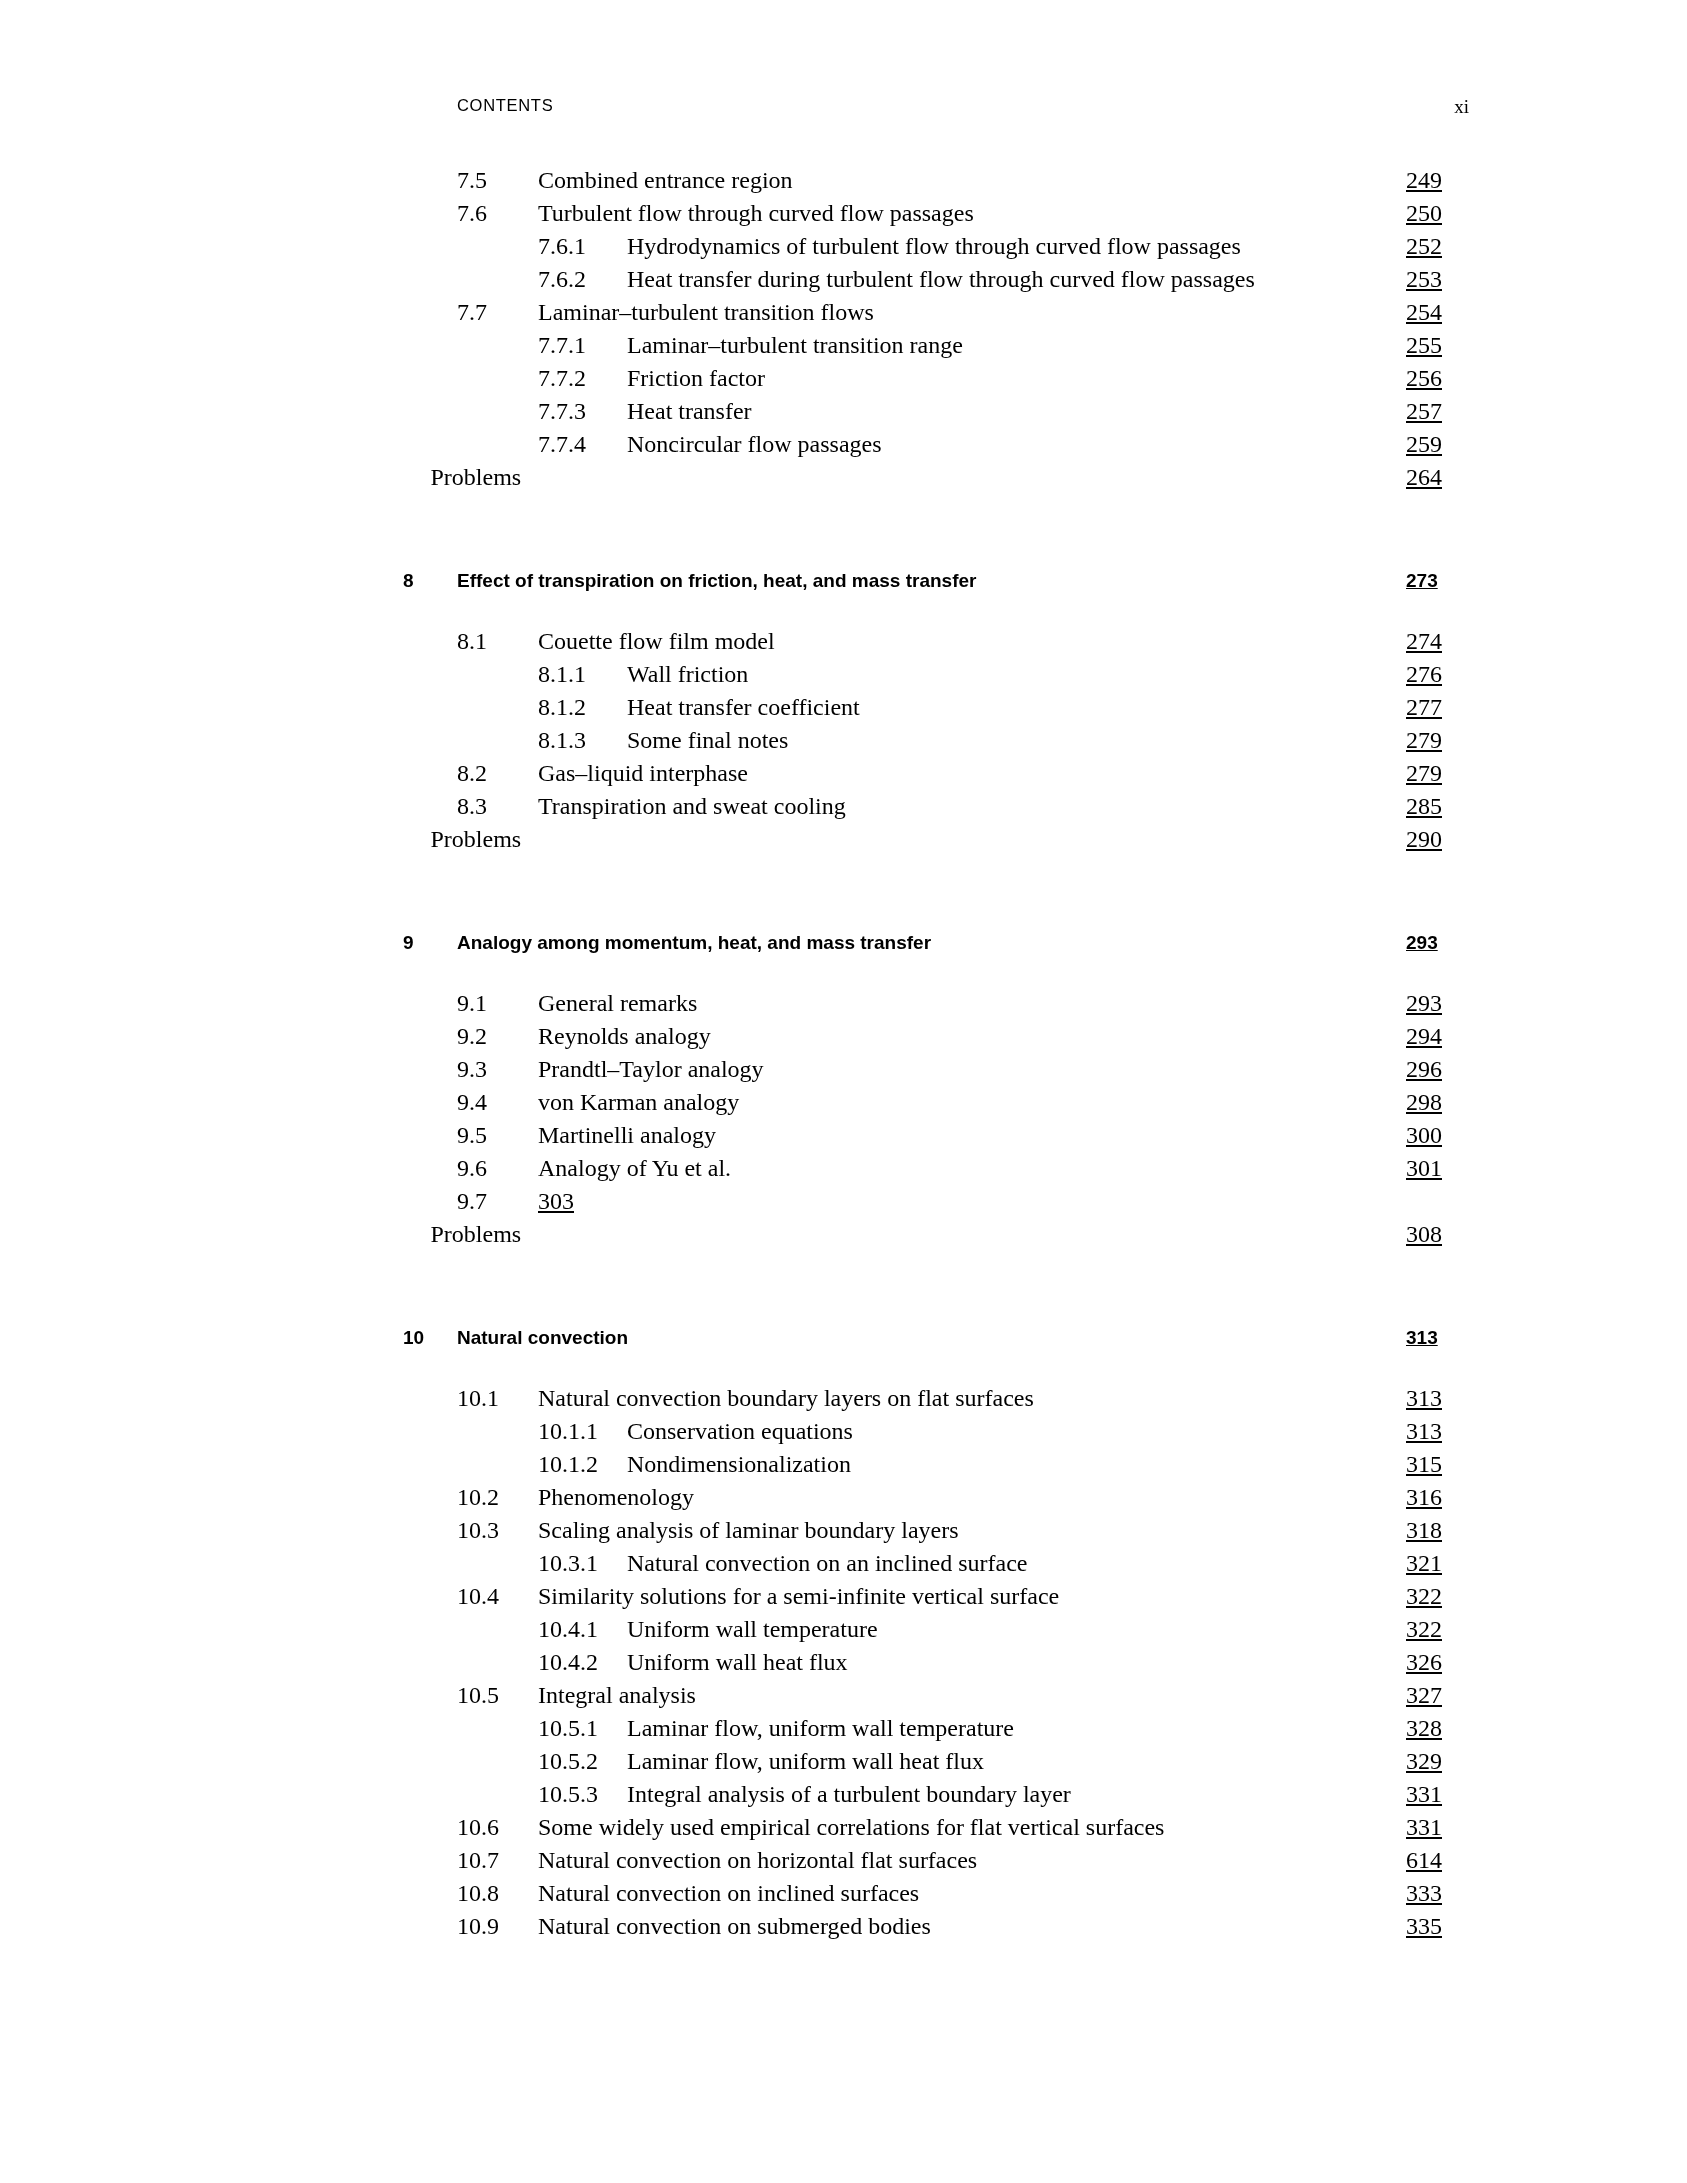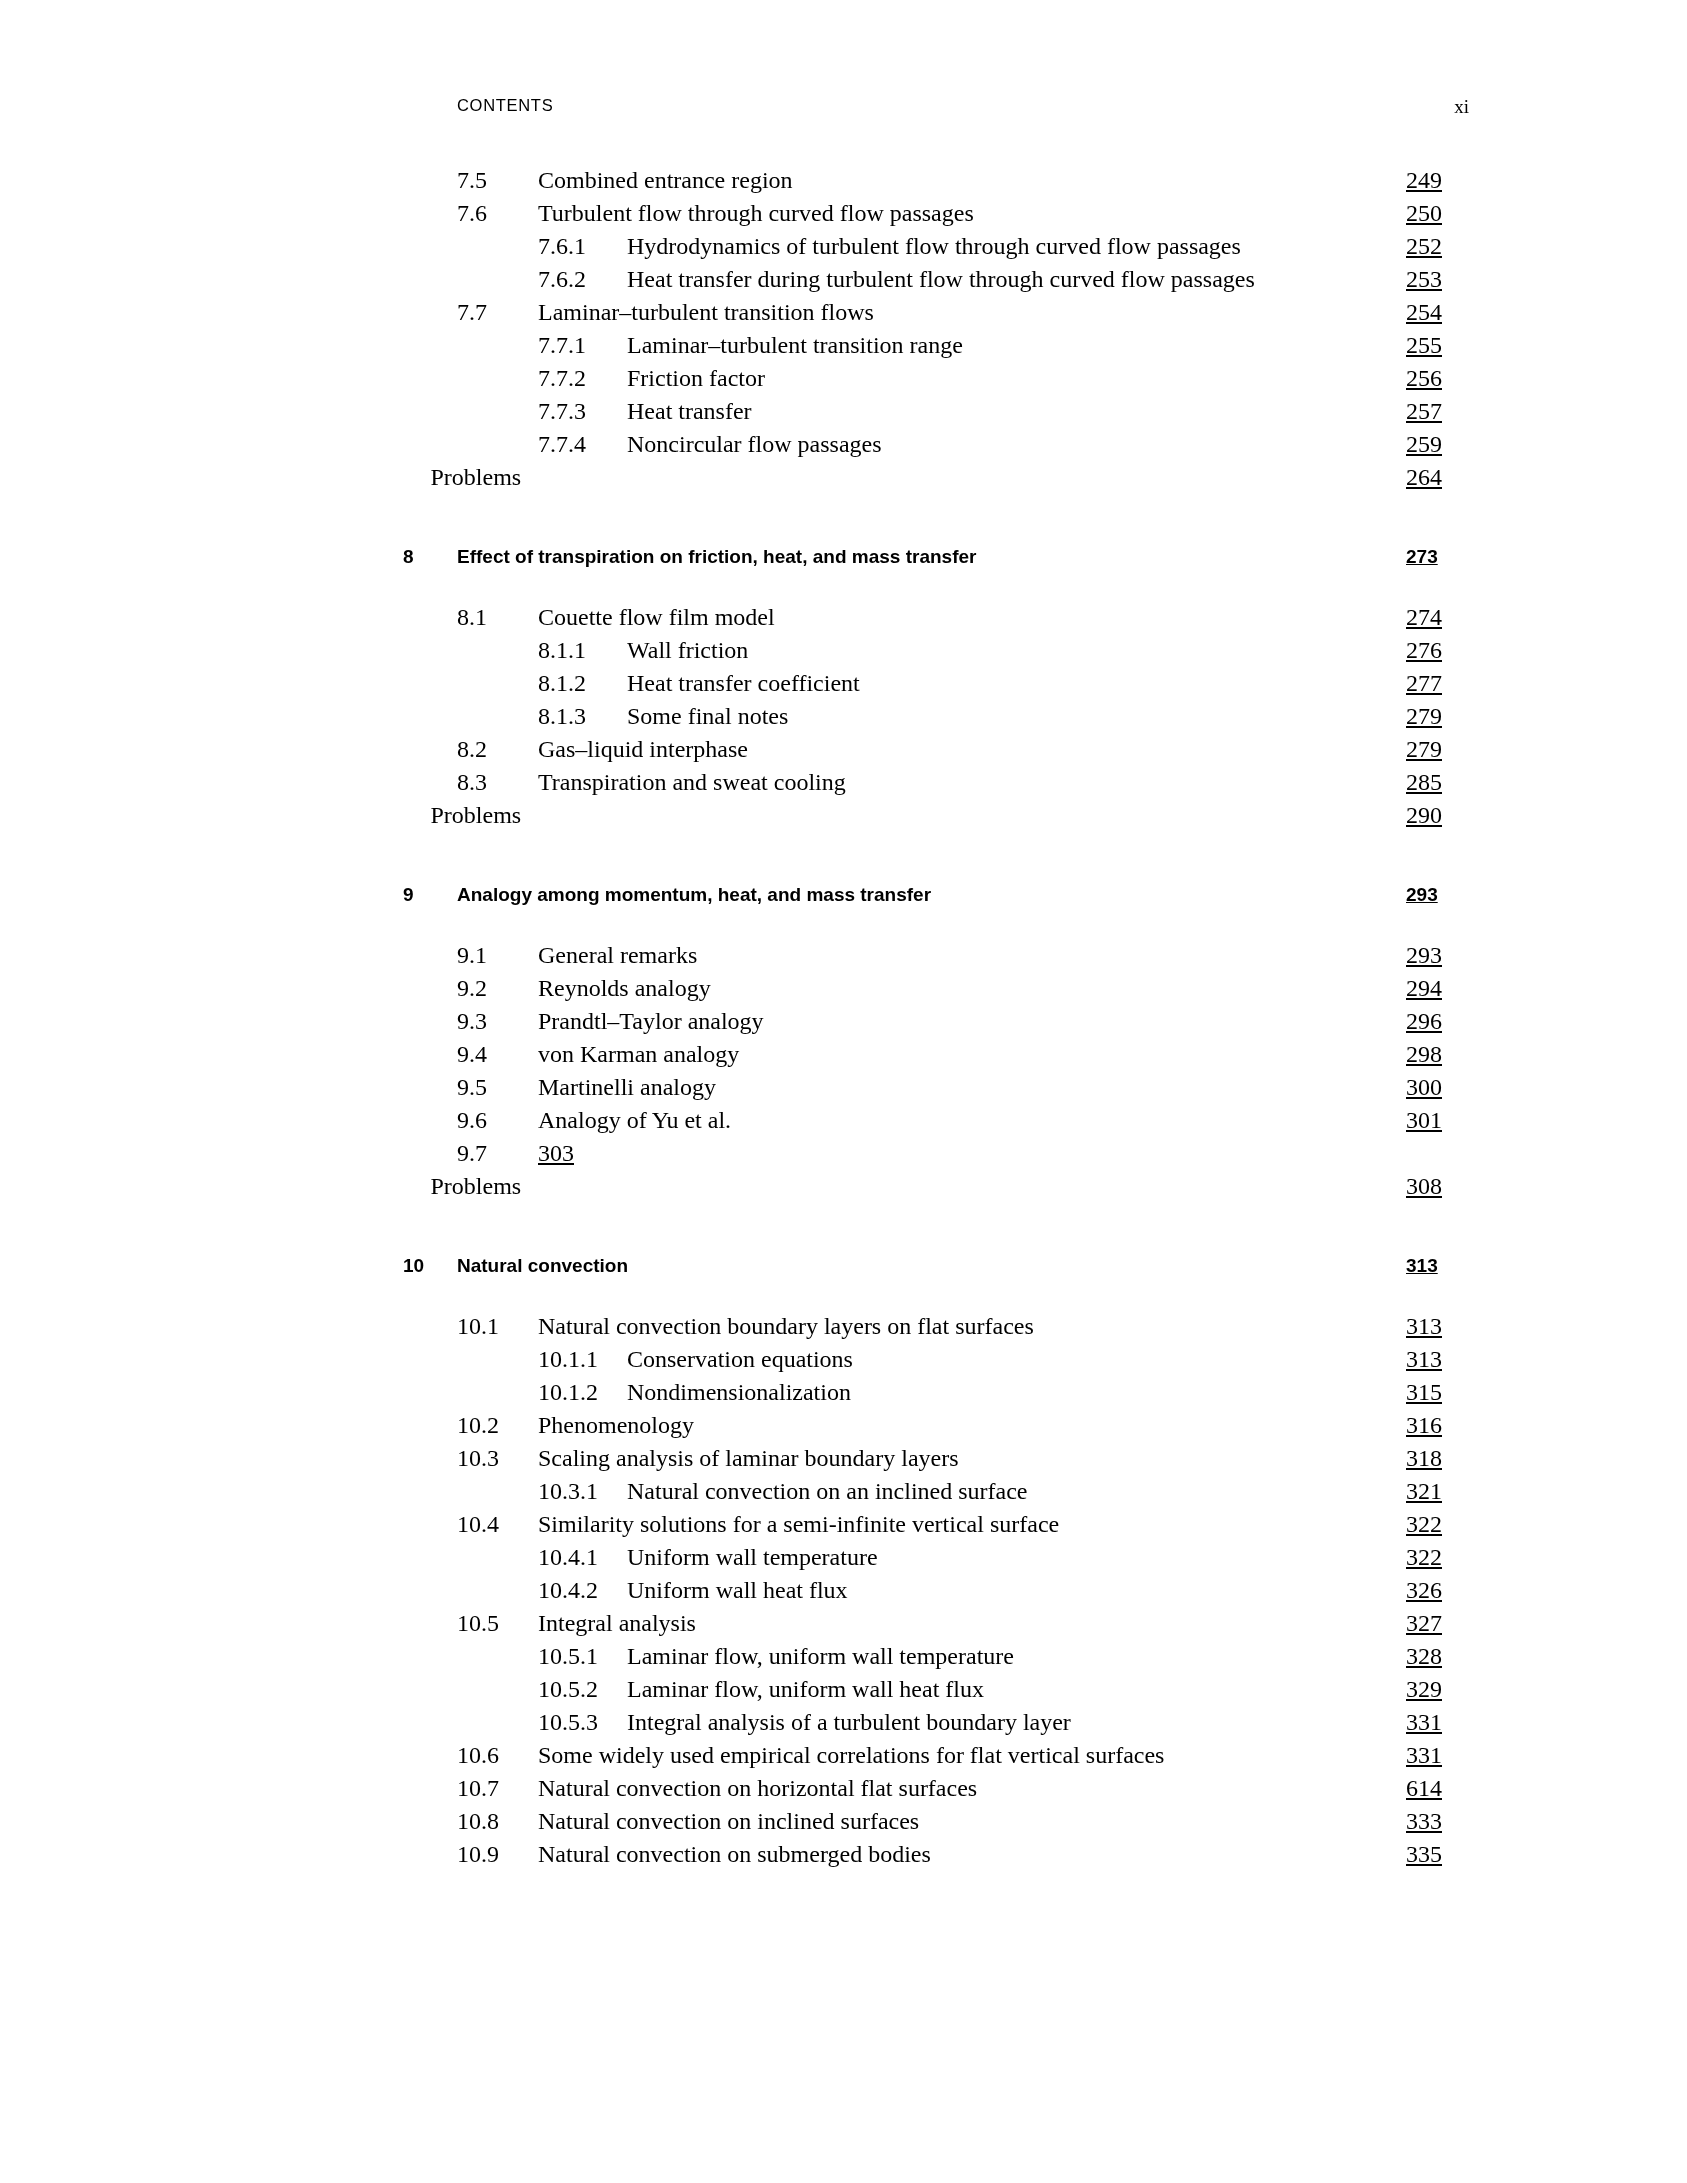--- a/index.html
+++ b/index.html
@@ -78,21 +78,21 @@
   
   .lvl-chapter {
     font-family: "Liberation Sans", "DejaVu Sans", sans-serif;
     font-weight: bold;
     font-size: 19px;
     line-height: 33px;
     margin-left: -54px;
   }
   .lvl-chapter .num { width: 54px; }
   .lvl-chapter .title { padding-left: 0; }
-  .lvl-chapter .pageno { width: 63px; }
+  .lvl-chapter .pageno { width: 63px; margin-top: 24px; }
 
   
   .lvl-2 .num { width: 81px; }
 
   
   .lvl-3 { padding-left: 81px; }
   .lvl-3 .num { width: 89px; }
 
   
   .lvl-prob .num { width: 0px; }

